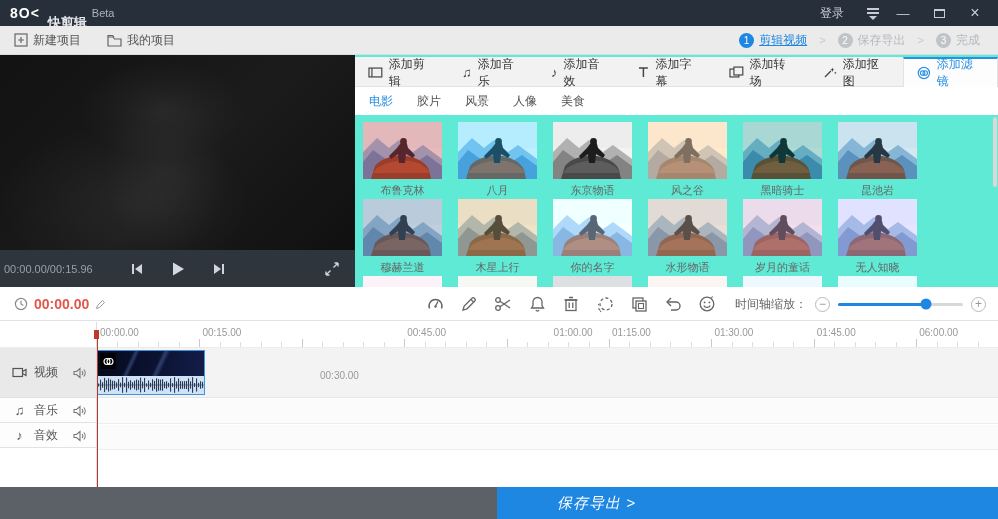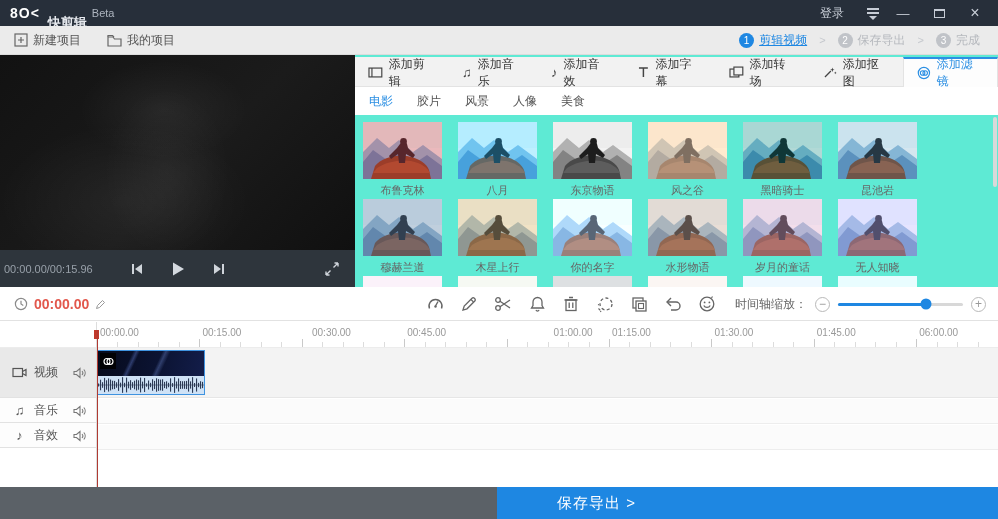--- a/index.html
+++ b/index.html
@@ -98,21 +98,21 @@
   .clip .vid { position:absolute; left:0; right:0; top:0; height:25px; background:
       linear-gradient(115deg, transparent 30%, rgba(110,140,230,.35) 33%, transparent 36%),
       linear-gradient(115deg, transparent 55%, rgba(130,160,240,.3) 58%, transparent 62%),
       linear-gradient(100deg,#060a1c,#0c1434 60%,#131d4a); }
   .clip .badge { position:absolute; left:2px; top:2px; width:16px; height:16px; background:rgba(0,0,0,.85); display:flex; align-items:center; justify-content:center; }
   .clip .wave { position:absolute; left:0; right:0; bottom:0; height:18px; background:#cfe2f6; }
   .playhead { position:absolute; left:97px; top:8px; bottom:0; width:1px; background:#b03a32; }
   .ph-flag { position:absolute; left:94px; top:8px; width:5px; height:9px; background:#c0392b; }
 
   
-  .footer { position:absolute; left:0; right:0; bottom:0; height:32px; display:flex; }
+  .footer { position:absolute; left:0; right:0; bottom:0; height:32px; display:flex;font-style:italic; }
   .footer-left { width:497px; background:#5b6167; }
   .export-btn { flex:1; background:#1e87e2; color:#fff; font-size:15px; display:flex; align-items:center; padding-left:60px; cursor:pointer; letter-spacing:1px; }
 
   svg { vertical-align:middle; }
 </style>
 </head>
 <body>
 
 <div class="app">
 
@@ -628,21 +628,21 @@
       <div class="lane-sfx"></div>
     </div>
     <div class="ruler">
       <div class="minors"></div>
       <div id="rlabels">
           <span class="rtick" style="left: 0px;"></span>
           <span class="rlabel" style="left: 3px;">00:00.00</span>
           <span class="rtick" style="left: 102.4px;"></span>
           <span class="rlabel" style="left: 105.4px;">00:15.00</span>
           <span class="rtick" style="left: 204.8px;"></span>
-          <span class="rlabel" style="left: 215px;">00:30.00</span>
+          <span class="rlabel" style="left: 223px; margin-top: 43px;">00:30.00</span>
           <span class="rtick" style="left: 307.2px;"></span>
           <span class="rlabel" style="left: 310.2px;">00:45.00</span>
           <span class="rtick" style="left: 409.6px;"></span>
           <span class="rlabel" style="left: 412.6px; padding-left: 44px;">01:00.00</span>
           <span class="rtick" style="left: 512px;"></span>
           <span class="rlabel" style="left: 515px;">01:15.00</span>
           <span class="rtick" style="left: 614.4px;"></span>
           <span class="rlabel" style="left: 617.4px;">01:30.00</span>
           <span class="rtick" style="left: 716.8px;"></span>
           <span class="rlabel" style="left: 719.8px;">01:45.00</span>

